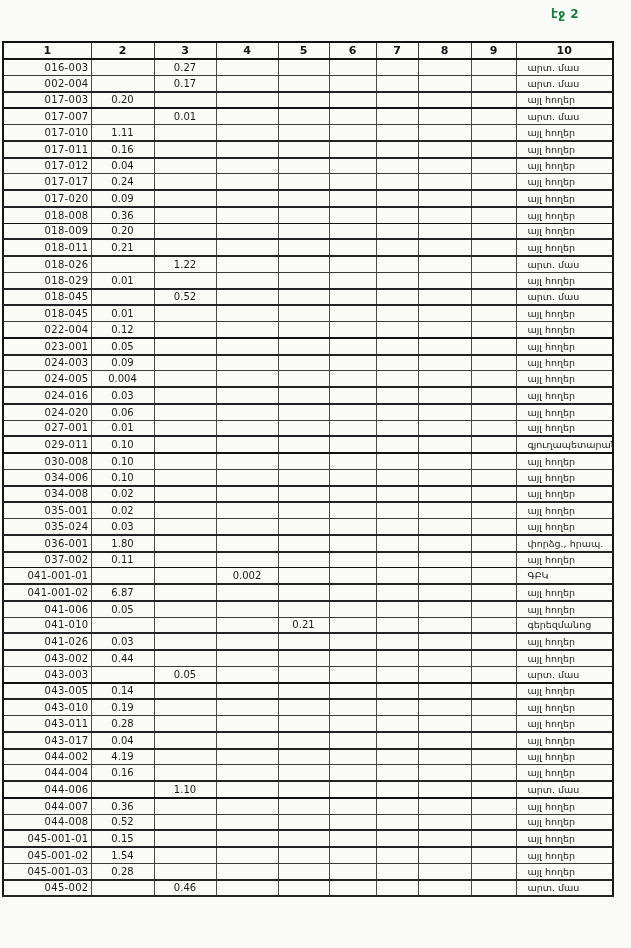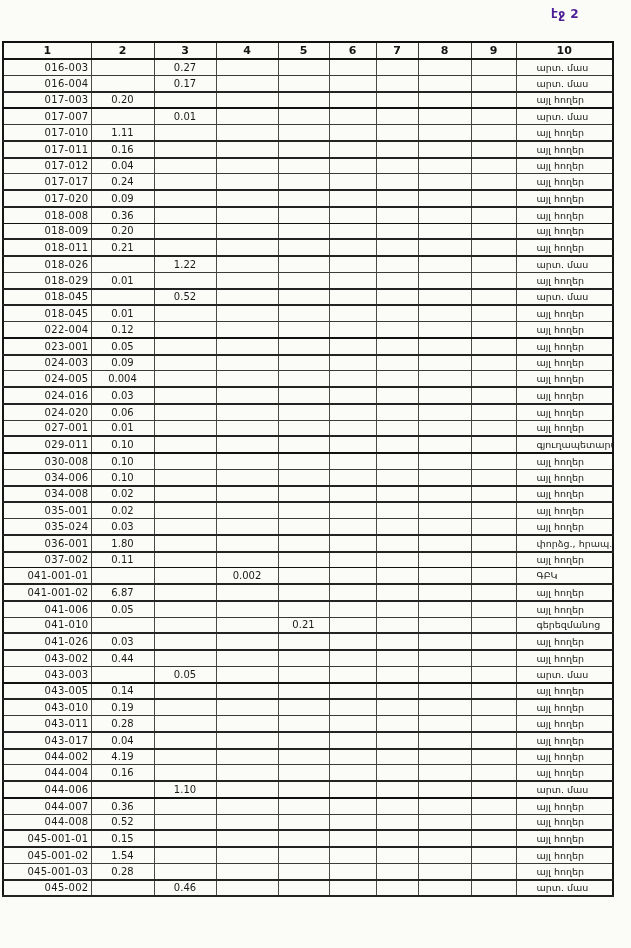--- a/index.html
+++ b/index.html
@@ -10,21 +10,21 @@
     font-family: "DejaVu Sans", "Liberation Sans", sans-serif;
     color: #1b1b1b;
     overflow: hidden;
   }
   .page-label {
     position: absolute;
     top: 7px; left: 551px;
     font-size: 12px;
     font-weight: bold;
     letter-spacing: 0.5px;
-    color: #4c1d95;
+    color: #15803d;
   }
   table.ledger {
     position: absolute;
     left: 2px; top: 41px;
     width: 610px;
     border-collapse: collapse;
     table-layout: fixed;
     border: 2px solid #161616;
   }
   table.ledger th {
@@ -55,21 +55,21 @@
   table.ledger tbody tr:nth-child(3n+1) td { border-bottom-width: 1px; border-bottom-color: #3a3a3a; }
   table.ledger tbody tr:nth-child(7n+3) td { border-bottom-color: #111; }
   table.ledger td:first-child {
     text-align: right;
     padding-left: 10px;
     font-size: 10px;
     letter-spacing: 0.3px;
   }
   table.ledger td:nth-child(10) {
     text-align: left;
-    padding-left: 20px;
+    padding-left: 11px;
     font-size: 9.5px;
     position: relative;
   }
 </style>
 </head>
 <body>
 
 <div class="page-label">էջ 2</div>
 
 <table class="ledger">
@@ -106,21 +106,21 @@
         <td>0.27</td>
         <td></td>
         <td></td>
         <td></td>
         <td></td>
         <td></td>
         <td></td>
         <td>արտ. մաս</td>
       </tr>
       <tr>
-        <td>016-004</td>
+        <td>002-004</td>
         <td></td>
         <td>0.17</td>
         <td></td>
         <td></td>
         <td></td>
         <td></td>
         <td></td>
         <td></td>
         <td>արտ. մաս</td>
       </tr>

